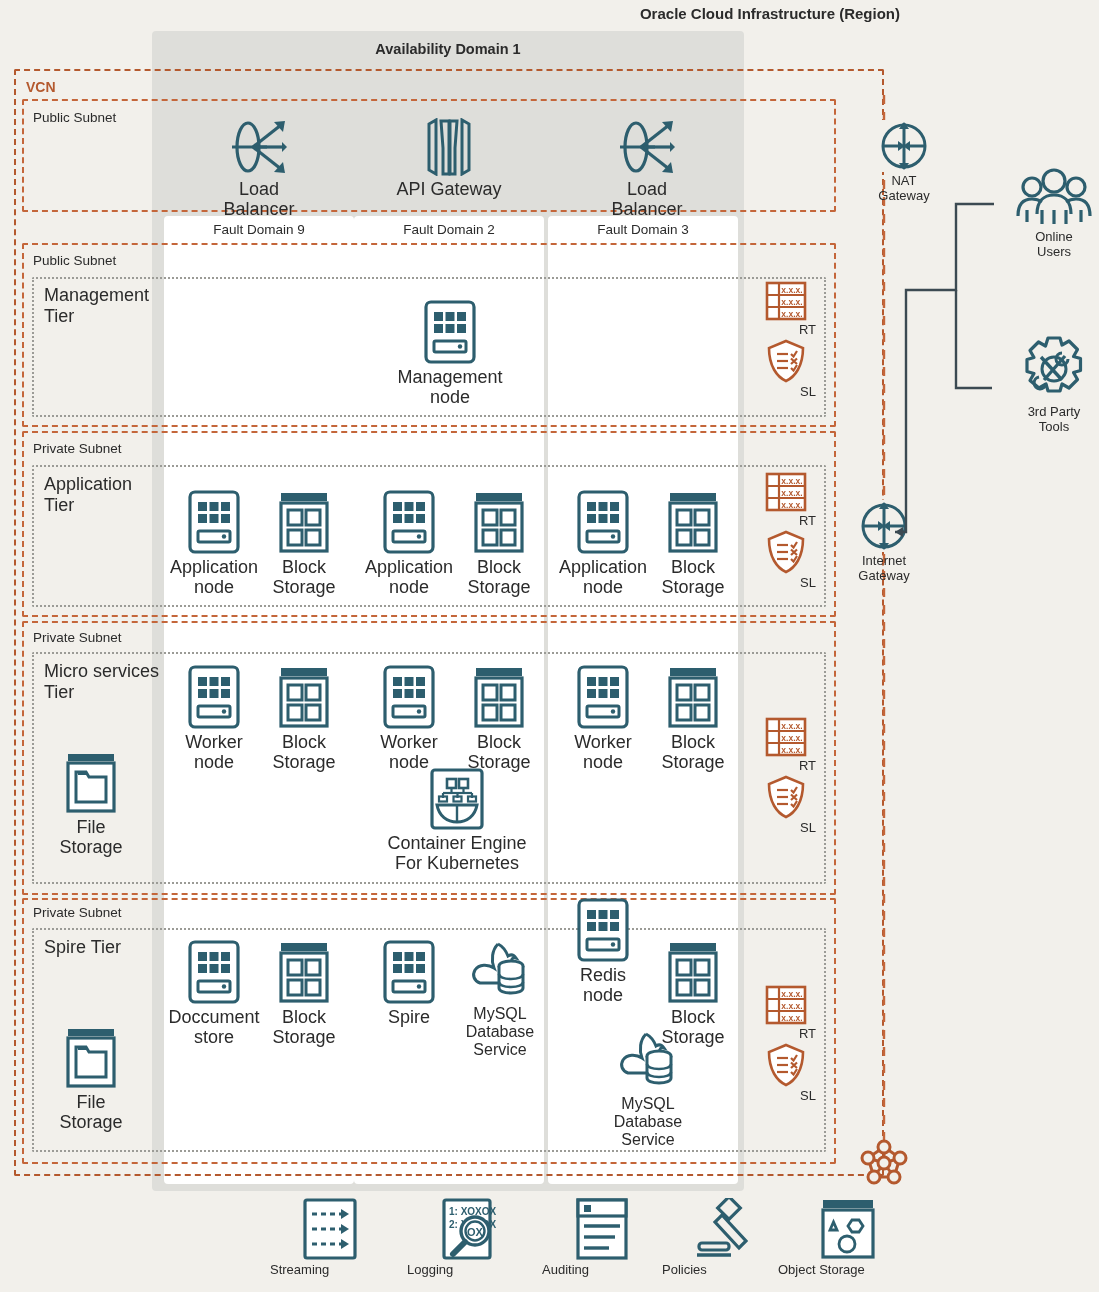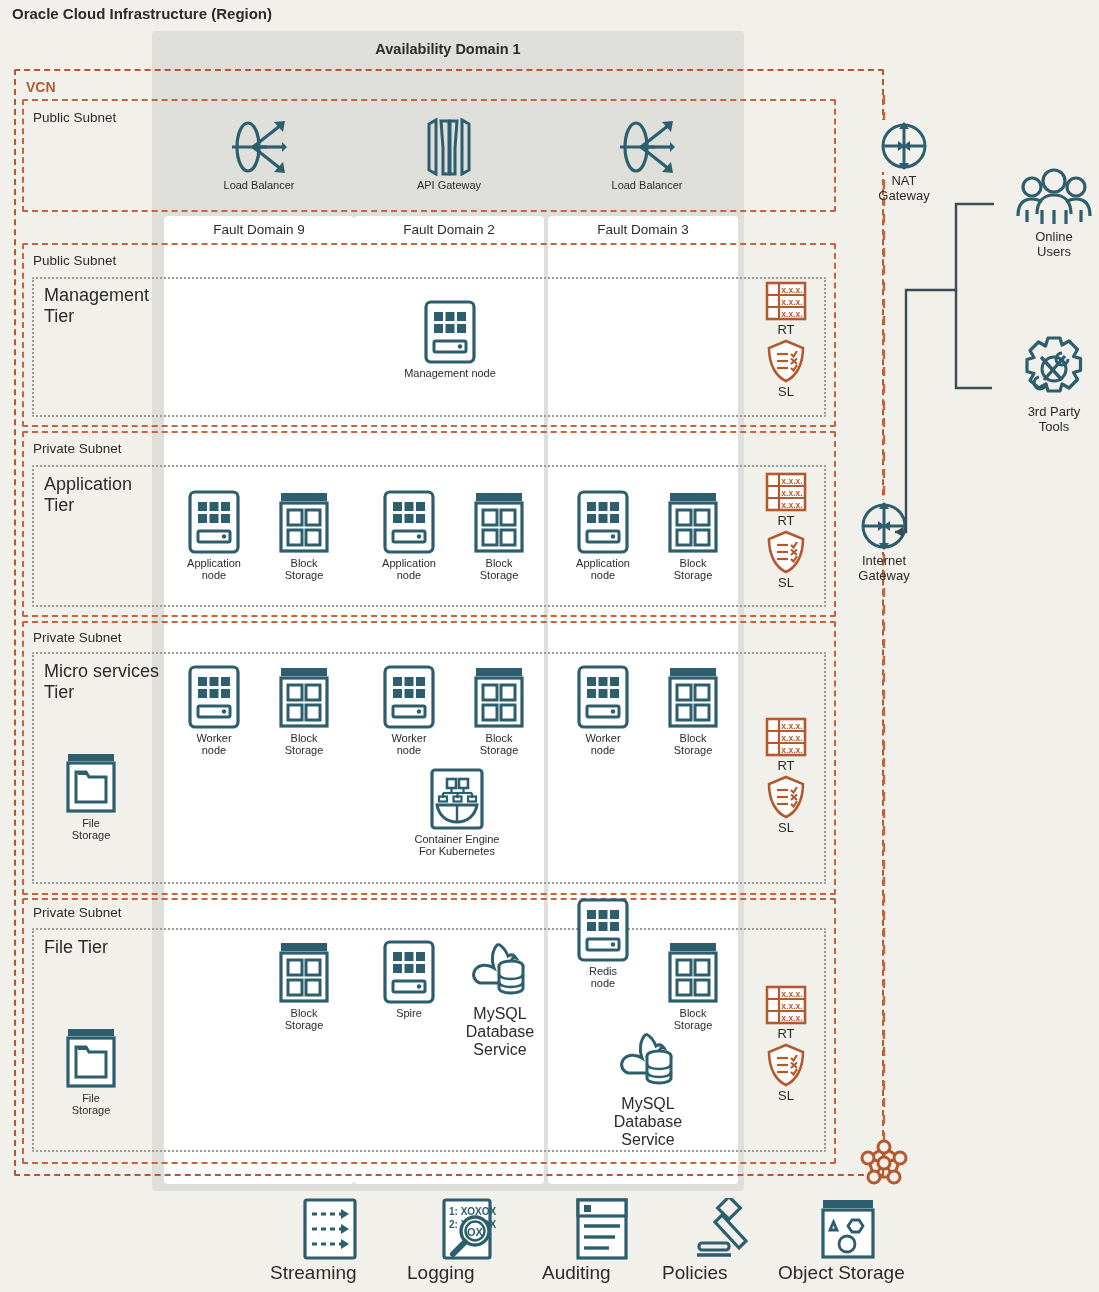--- a/index.html
+++ b/index.html
@@ -11,21 +11,21 @@
     position:relative;
     overflow:hidden;
   }
   .root{position:absolute;inset:0;}
 
   
   .abs{position:absolute;}
 
   
   #region-title{
-    left:12px;top:5px;width:896px;text-align:left;
+    left:4px;top:5px;width:896px;text-align:right;
     font-size:15px;font-weight:bold;color:#2b2b2b;
   }
 
   
   #ad-box{
     left:152px;top:31px;width:592px;height:1160px;
     background:#dededa;border-radius:4px;
   }
   #ad-title{
     left:152px;top:41px;width:592px;text-align:center;
@@ -63,39 +63,39 @@
     background:#ffffff;border-radius:4px;
   }
   .fd-head{
     position:absolute;top:222px;width:190px;text-align:center;
     font-size:13.5px;color:#2b2b2b;
   }
 
   
   .node{position:absolute;text-align:center;}
   .node .cap{
-    font-size:11px;line-height:1.12;color:#2b2b2b;margin-top:3px;
+    font-size:18px;line-height:1.12;color:#2b2b2b;margin-top:3px;
     white-space:pre-line;
   }
   .node.sm .cap{font-size:16px;}
 
   svg{display:block;margin:0 auto;}
 
   
-  .rtsl{position:absolute;text-align:center;}
+  .rtsl{position:absolute;text-align:right;}
   .rtsl .cap{font-size:13px;color:#2b2b2b;margin-top:1px;}
 
   
   .ext{position:absolute;text-align:center;}
   .ext .cap{font-size:13px;line-height:1.15;color:#2b2b2b;white-space:pre-line;margin-top:2px;}
 
   
   #svc-row{position:absolute;left:270px;top:1198px;width:640px;height:92px;}
   .svc{position:absolute;text-align:left;width:120px;}
-  .svc .cap{font-size:19px;color:#2b2b2b;margin-top:2px;white-space:nowrap;}
+  .svc .cap{font-size:13px;color:#2b2b2b;margin-top:2px;white-space:nowrap;}
 </style>
 </head>
 <body>
 
 <div class="root">
 
   <div id="region-title" class="abs">Oracle Cloud Infrastructure (Region)</div>
 
   <div id="ad-box" class="abs"></div>
   <div id="ad-title" class="abs">Availability Domain 1</div>
@@ -448,33 +448,48 @@
       <path d="M25 15 L27.5 17.5 L31 12" fill="none" stroke="#b4592e" stroke-width="2.2"></path>
       <path d="M25 19.5 L31 25 M31 19.5 L25 25" stroke="#b4592e" stroke-width="2.2"></path>
       <path d="M25 29 L27.5 31.5 L31 26" fill="none" stroke="#b4592e" stroke-width="2.2"></path>
     </svg>
     <div class="cap">SL</div>
   </div>
 
   <div class="subnet" style="left:22px;top:898px;width:810px;height:262px;"></div>
   <div class="subnet-label" style="left:33px;top:905px;">Private Subnet</div>
   <div class="tier" style="left:32px;top:928px;width:790px;height:220px;"></div>
-  <div class="tier-label" style="left:44px;top:937px;">File Tier</div>
+  <div class="tier-label" style="left:44px;top:937px;">Spire Tier</div>
 
   <div class="node" style="left:48px;top:1027px;width:86px;">
     <svg width="54" height="62" viewBox="0 0 54 62">
       <rect x="4" y="2" width="46" height="7" fill="#2d5e6e"></rect>
       <rect x="4" y="11" width="46" height="48" fill="#fff" stroke="#2d5e6e" stroke-width="3.2"></rect>
       <path d="M12 20 L22 20 L25 25 L42 25 L42 50 L12 50 Z" fill="none" stroke="#2d5e6e" stroke-width="3"></path>
       <path d="M14 19 L21 19 L23 23 L14 23 Z" fill="#2d5e6e"></path>
     </svg>
     <div class="cap">File
 Storage</div>
   </div>
 
+  <div class="node" style="left:160px;top:940px;width:108px;">
+    <svg width="52" height="64" viewBox="0 0 52 64">
+      <rect x="2" y="2" width="48" height="60" rx="5" fill="#fff" stroke="#2d5e6e" stroke-width="3.2"></rect>
+      <rect x="10" y="12" width="9" height="9" fill="#2d5e6e"></rect>
+        <rect x="21.5" y="12" width="9" height="9" fill="#2d5e6e"></rect>
+        <rect x="33" y="12" width="9" height="9" fill="#2d5e6e"></rect>
+      <rect x="10" y="24" width="9" height="9" fill="#2d5e6e"></rect>
+        <rect x="21.5" y="24" width="9" height="9" fill="#2d5e6e"></rect>
+        <rect x="33" y="24" width="9" height="9" fill="#2d5e6e"></rect>
+      <rect x="10" y="41" width="32" height="11" rx="1.5" fill="none" stroke="#2d5e6e" stroke-width="3"></rect>
+      <circle cx="36" cy="46.5" r="2.2" fill="#2d5e6e"></circle>
+    </svg>
+    <div class="cap">Doccument
+store</div>
+  </div>
   <div class="node" style="left:252px;top:940px;width:104px;">
     <svg width="52" height="64" viewBox="0 0 52 64">
       <rect x="3" y="3" width="46" height="8" fill="#2d5e6e"></rect>
       <rect x="3" y="13" width="46" height="48" fill="#fff" stroke="#2d5e6e" stroke-width="3.2"></rect>
       <rect x="10" y="20" width="14" height="15" fill="none" stroke="#2d5e6e" stroke-width="3"></rect>
         <rect x="28" y="20" width="14" height="15" fill="none" stroke="#2d5e6e" stroke-width="3"></rect>
       <rect x="10" y="40" width="14" height="15" fill="none" stroke="#2d5e6e" stroke-width="3"></rect>
         <rect x="28" y="40" width="14" height="15" fill="none" stroke="#2d5e6e" stroke-width="3"></rect>
     </svg>
     <div class="cap">Block

